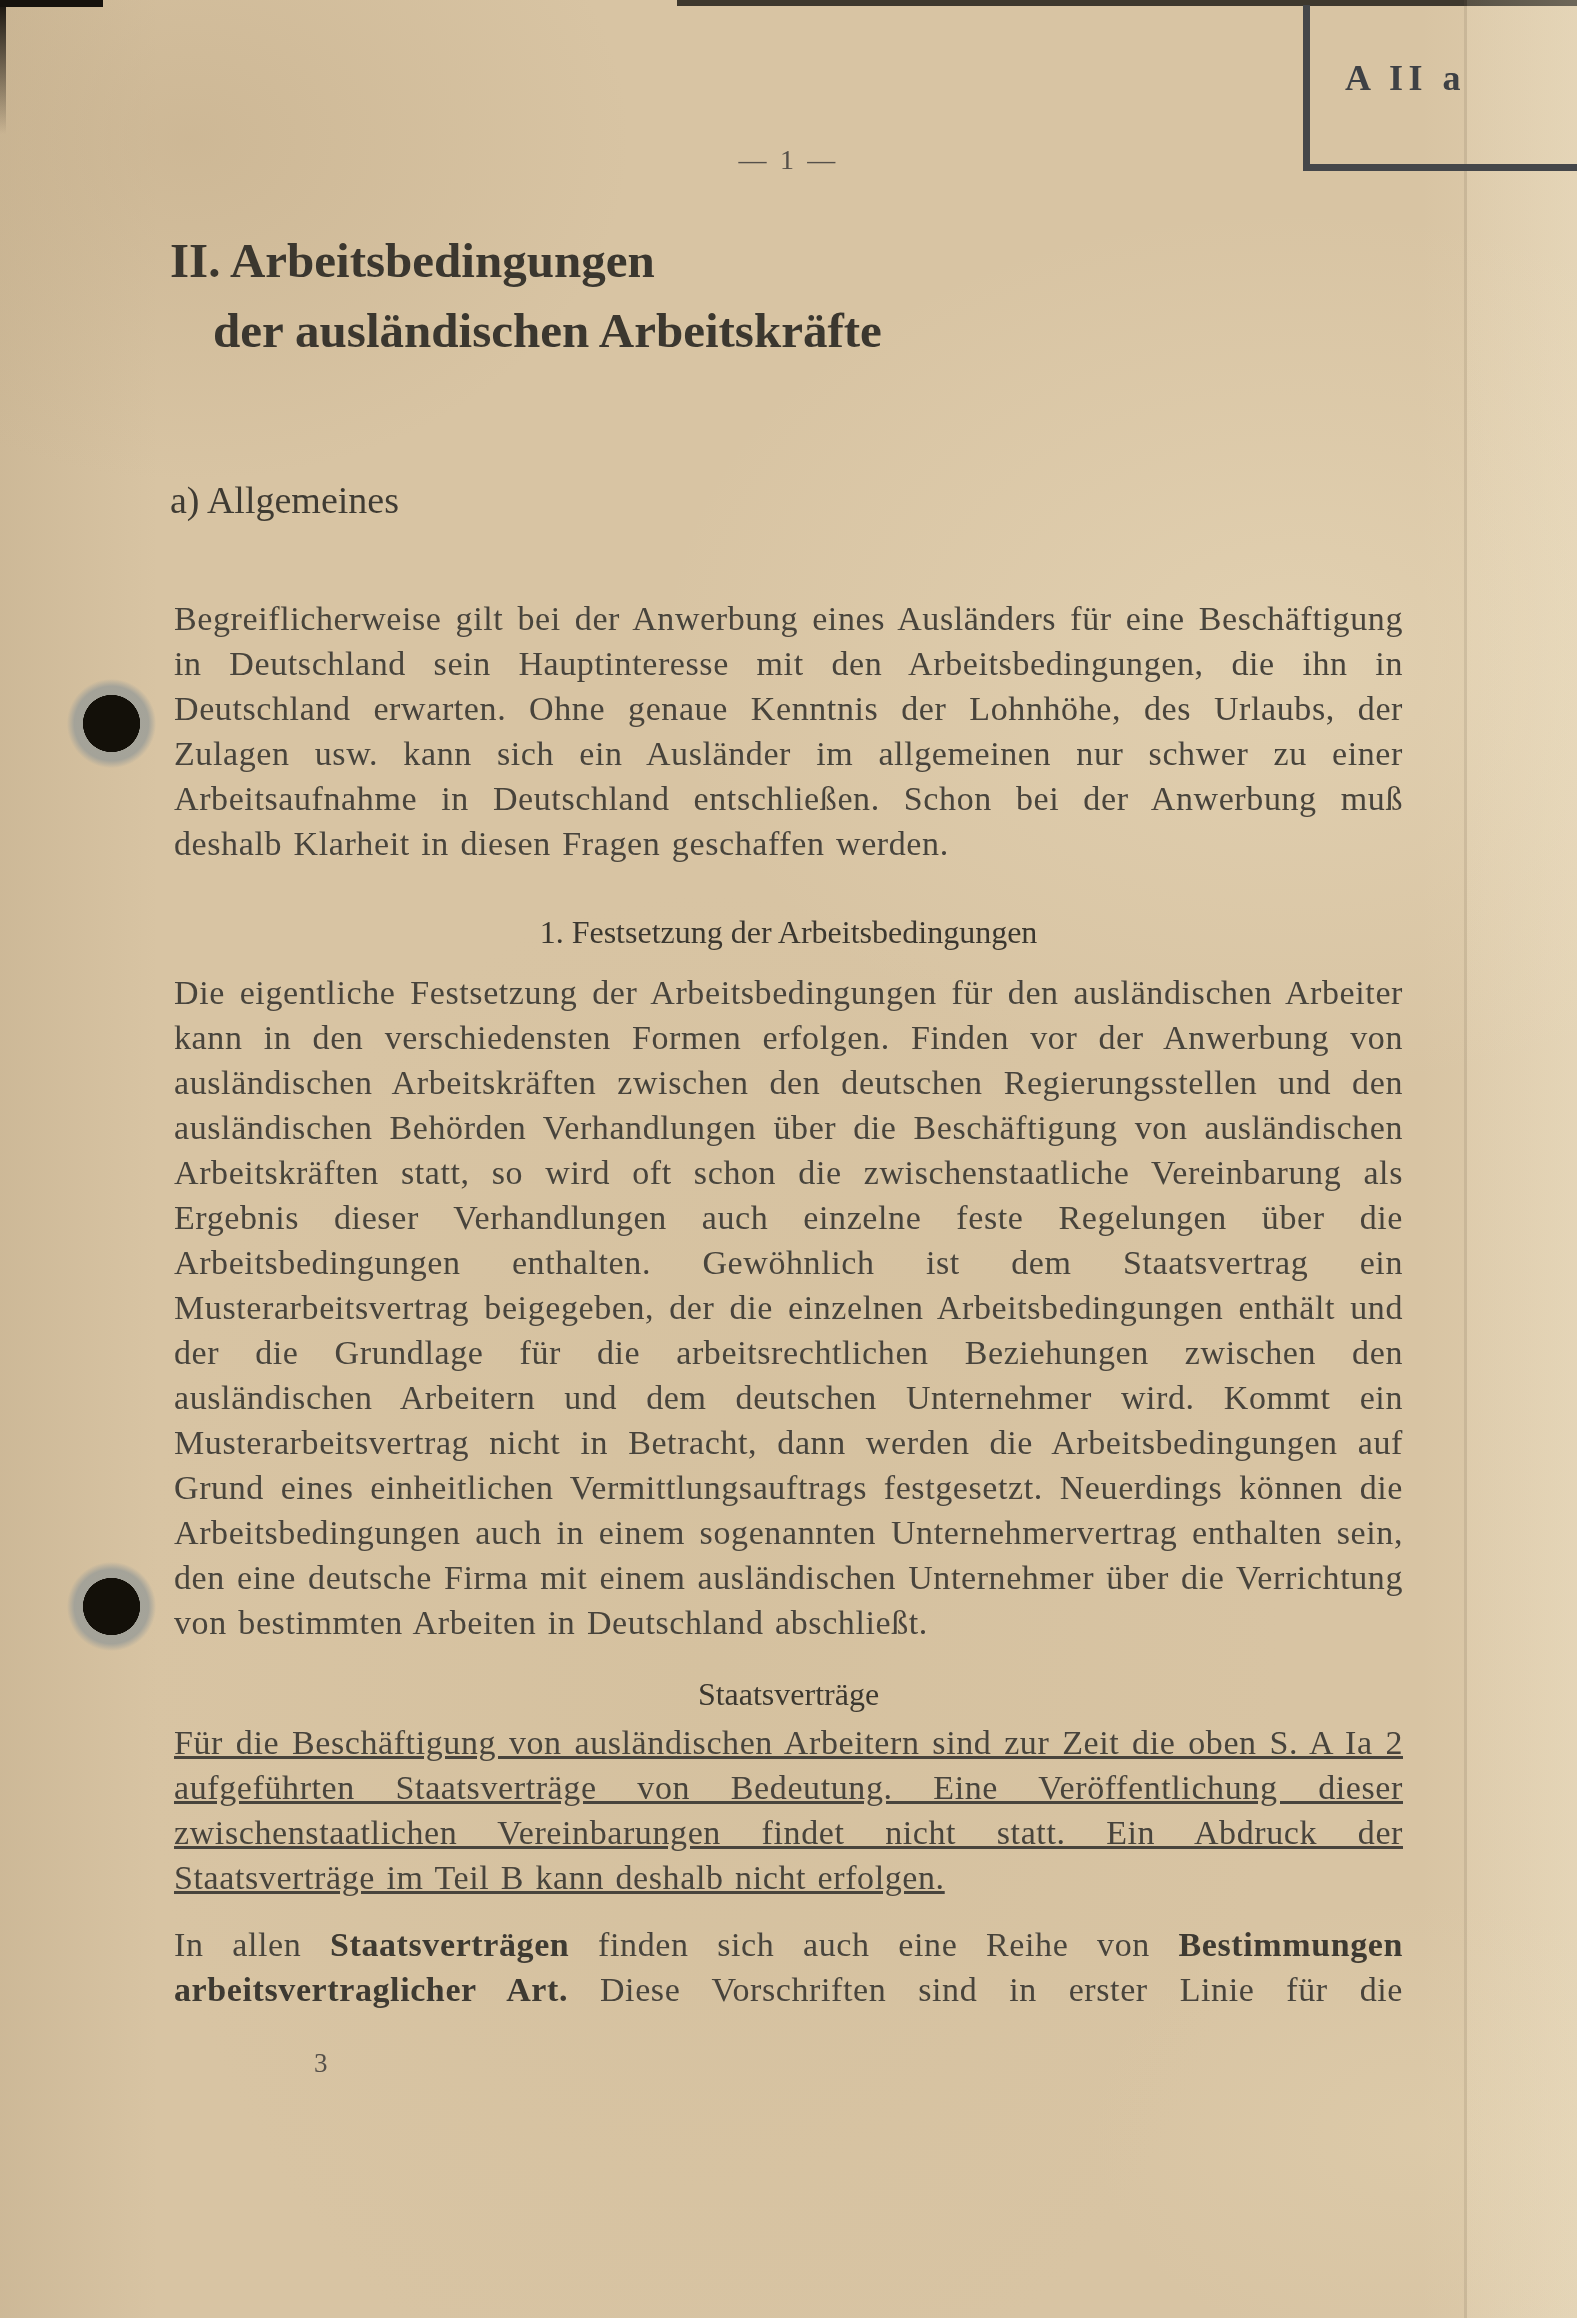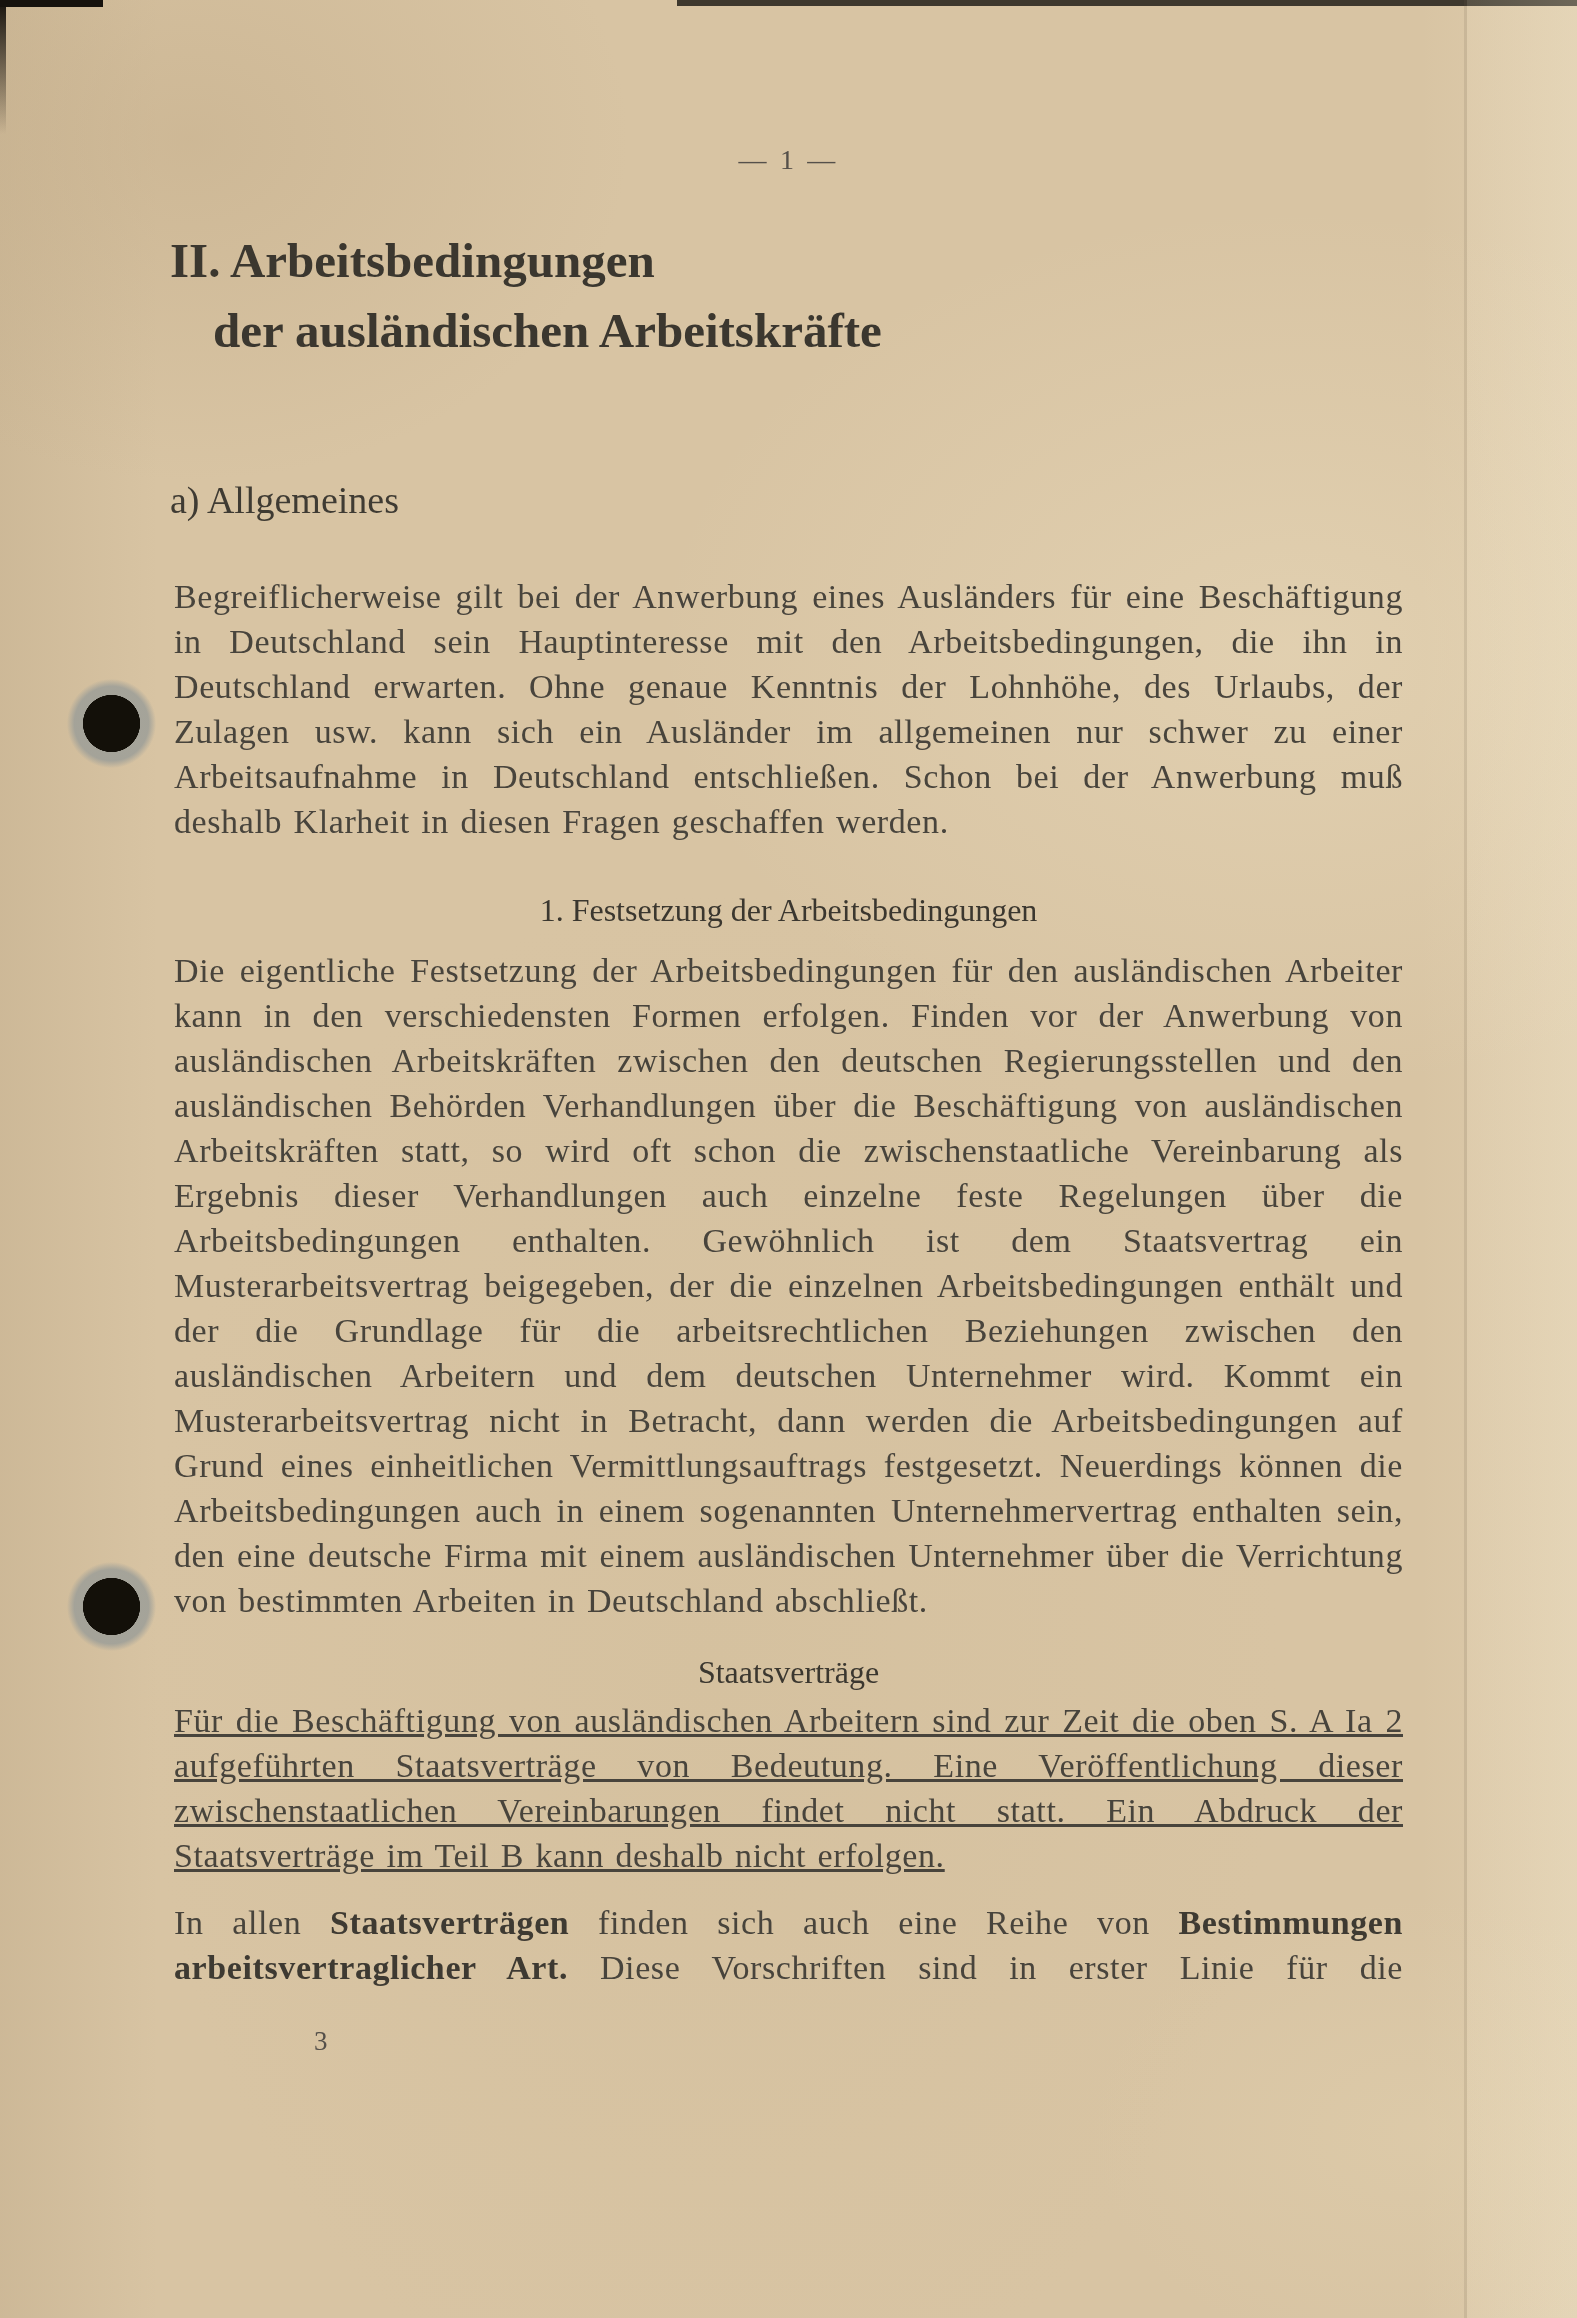--- a/index.html
+++ b/index.html
@@ -50,40 +50,43 @@
   .page-number{text-align:center;font-size:28px;letter-spacing:3.2px;color:#55504a;}
   .title{
     margin:50px 0 0 -4px;font-size:49px;line-height:70px;font-weight:bold;color:#3b372f;
   }
   .title .t2{margin-left:43px;}
   .sec-a{margin:112px 0 0 -4px;font-size:38px;line-height:44px;font-weight:normal;color:#3f3b33;}
   .body{
     margin:0;font-size:34px;line-height:45px;text-align:justify;
     letter-spacing:0.6px;word-spacing:2.4px;color:#48443c;
   }
-  .p1{margin-top:52px;}
+  .p1{margin-top:74px;}
   .subhead{margin:47px 0 0 0;font-size:32px;line-height:38px;font-weight:normal;text-align:center;color:#3b372f;}
   .p2{margin-top:19px;}
   .h2b{margin-top:30px;}
   .p3{margin-top:7px;text-decoration:underline;}
   .p4{margin-top:22px;text-align-last:justify;}
   .p4 .b{font-weight:bold;color:#3e3a32;}
   .footer-num{margin:36px 0 0 140px;font-size:27px;color:#55504a;}
 </style>
 </head>
 <body>
 
 <div class="page">
 
   <div class="edge-top-right"></div>
   <div class="edge-top-left"></div>
   <div class="edge-left-sliver"></div>
   <div class="right-band"></div>
   <div class="crease"></div>
 
+  <div class="tagbox">
+    <span class="tagbox-label">A II a</span>
+  </div>
 
   <div class="hole hole-1"></div>
   <div class="hole hole-2"></div>
 
   <div class="content">
 
     <div class="page-number">— 1 —</div>
 
     <h1 class="title"><span class="t1">II. Arbeitsbedingungen</span><br><span class="t2">der ausländischen Arbeitskräfte</span></h1>
 

